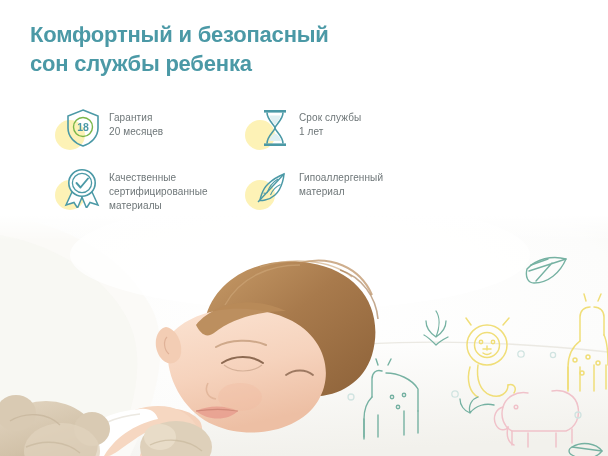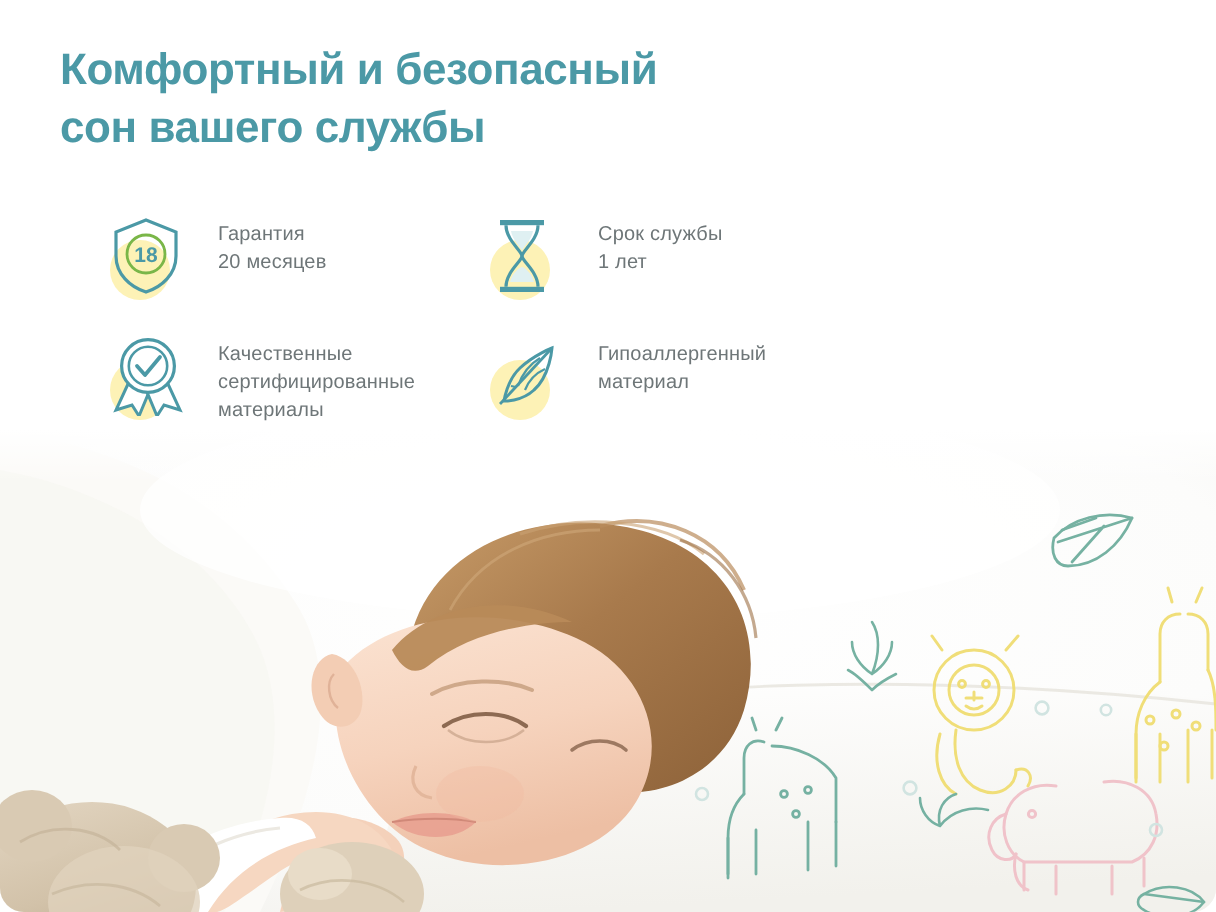--- a/index.html
+++ b/index.html
@@ -4,39 +4,39 @@
 <title>Комфортный и безопасный сон вашего ребенка</title>
 <style>
   * { margin:0; padding:0; box-sizing:border-box; }
   html,body { width:608px; height:456px; }
   body {
     font-family:"Liberation Sans", sans-serif;
     background:#ffffff;
     overflow:hidden;
     position:relative;
   }
-  .banner { position:relative; width:608px; height:456px; background:#fff; overflow:hidden;border-radius:12px; }
+  .banner { position:relative; width:608px; height:456px; background:#fff; overflow:hidden; }
 
   
   .headline {
     position:absolute; left:30px; top:20px; width:440px;
     font-size:22px; font-weight:bold; line-height:1.33;
     color:#4b99a6; letter-spacing:-0.2px;
   }
   .headline .ln { display:block; }
 
   
   .features {
     position:absolute; left:55px; top:105px; width:480px;
     display:grid; grid-template-columns:190px 290px; grid-template-rows:60px 60px;
   }
   .feature { display:flex; align-items:flex-start; gap:8px; }
   .ficon {
     position:relative; width:46px; height:46px; flex:0 0 46px;
-    display:flex; align-items:center; justify-content:flex-start;
+    display:flex; align-items:center; justify-content:flex-end;
   }
   .ficon .blob {
     position:absolute; left:0px; bottom:1px; width:30px; height:30px;
     border-radius:50%; background:#fdf2b6; z-index:0;
   }
   .ficon svg { position:relative; z-index:1; display:block; }
   .ftext {
     font-size:10px; line-height:1.42; color:#6e7678; padding-top:6px;
     letter-spacing:0.1px;
   }
@@ -49,21 +49,21 @@
   }
   .photo svg { display:block; width:608px; height:241px; }
 </style>
 </head>
 <body>
 
 <div class="banner">
 
   <h1 class="headline">
     <span class="ln">Комфортный и безопасный</span>
-    <span class="ln">сон вашего службы</span>
+    <span class="ln">сон службы ребенка</span>
   </h1>
 
   <div class="features">
 
     <div class="feature">
       <span class="ficon">
         <span class="blob"></span>
         <svg width="36" height="40" viewBox="0 0 36 40" fill="none">
           <path d="M18 2 L33 8 V20 C33 29 26 35.5 18 38 C10 35.5 3 29 3 20 V8 Z" stroke="#4b99a6" stroke-width="1.6" fill="none"></path>
           <circle cx="18" cy="19" r="9.5" stroke="#7ab648" stroke-width="1.4" fill="none"></circle>

